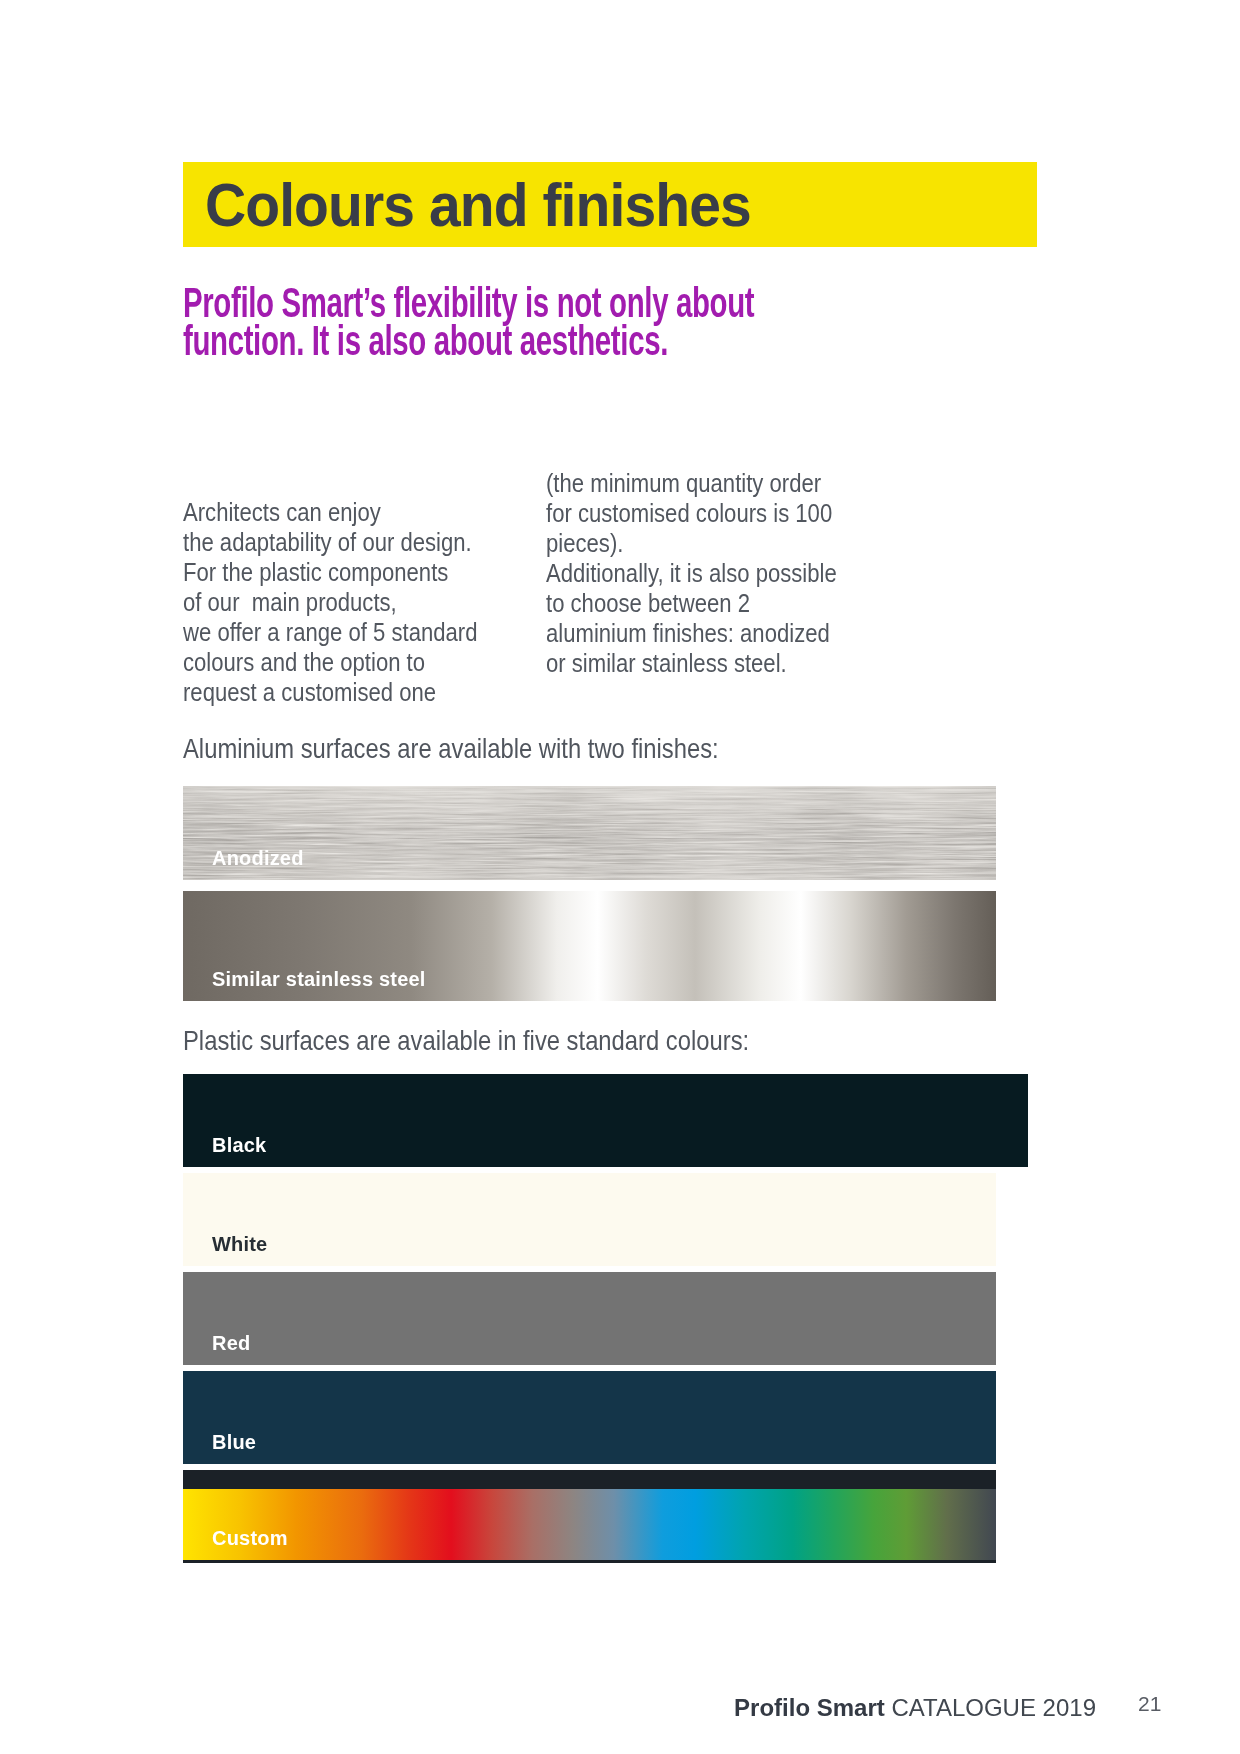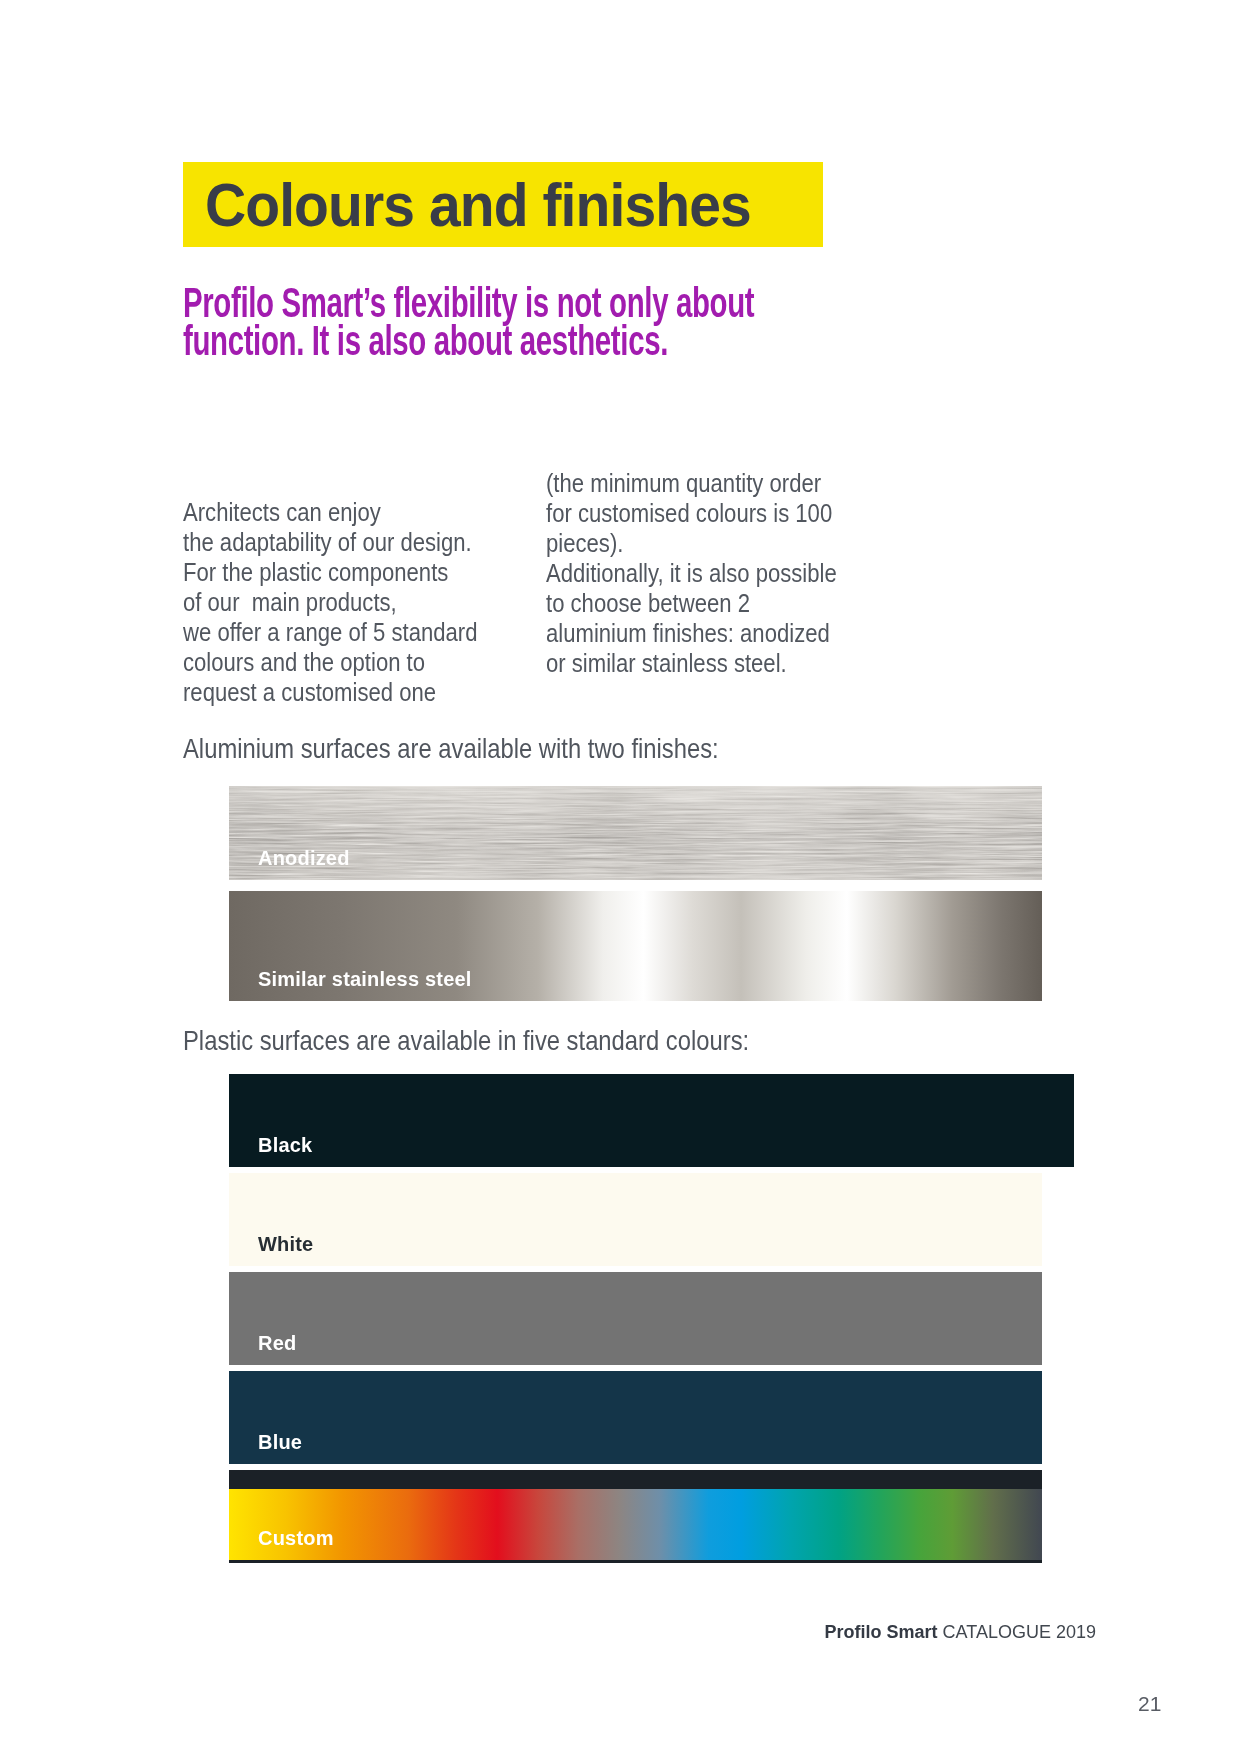--- a/index.html
+++ b/index.html
@@ -4,21 +4,21 @@
 <style>
   html,body { margin:0; padding:0; background:#ffffff; }
   .page {
     position:relative; width:1240px; height:1754px; background:#ffffff;
     font-family:"Liberation Sans", sans-serif; overflow:hidden;
   }
   .cond { transform:scaleX(0.85); transform-origin:0 50%; white-space:nowrap; }
 
   
   .title-band {
-    position:absolute; left:183px; top:162px; width:640px; height:85px;
+    position:absolute; left:183px; top:162px; width:854px; height:85px;
     background:#f7e400; display:flex; align-items:center;
   }
   .title-band h1 {
     margin:0 0 0 22px; font-size:62px; line-height:85px; font-weight:700;
     color:#393d48; letter-spacing:-1px; transform:scaleX(0.92); transform-origin:0 50%; white-space:nowrap;
   }
 
   
   .subtitle {
     position:absolute; left:183px; top:284px; color:#a21caf;
@@ -33,21 +33,21 @@
   .col-right { left:546px; top:468px; }
 
   
   .section-heading {
     position:absolute; left:183px; color:#50555d; font-size:28px; line-height:32px;
   }
   .heading-aluminium { top:733px; }
   .heading-plastic   { top:1025px; }
 
   
-  .bar { position:absolute; left:183px; width:813px;margin-left:46px; }
+  .bar { position:absolute; left:183px; width:813px; }
   .bar-label {
     position:absolute; left:29px; bottom:10px; font-size:20px; font-weight:700;
     letter-spacing:0.2px; white-space:nowrap;
   }
 
   
   .bar-anodized { top:786px; height:94px;
     background:
       repeating-linear-gradient(180deg,
         rgba(255,255,255,0.14) 0px, rgba(255,255,255,0.14) 1px,
@@ -77,22 +77,22 @@
   .bar-custom { top:1489px; height:71px;
     background:linear-gradient(90deg,
       #ffe400 0%, #f8c300 7%, #f29500 14%, #ea6c0e 22%, #e43517 28%,
       #e30e1d 33%, #c8463c 38%, #a96f66 43%, #8d8582 48%, #6e8fa9 53%,
       #0f9ddd 59%, #009ee0 63%, #00a4af 69%, #00a285 75%, #21a45c 80%,
       #47a43b 85%, #5f9c36 89%, #616e4b 94%, #414751 100%);
   }
 
   
   .footer-line {
-    position:absolute; top:1622px; left:500px; width:596px; text-align:right;
-    font-size:18px; color:#41474f; white-space:nowrap;
+    position:absolute; top:1694px; left:500px; width:596px; text-align:right;
+    font-size:24px; color:#41474f; white-space:nowrap;
   }
   .footer-line .brand { font-weight:700; color:#343a44; }
   .page-number {
     position:absolute; top:1692px; left:1138px; font-size:21px; color:#585c64;
   }
 </style>
 </head>
 <body>
 
 <div class="page">

